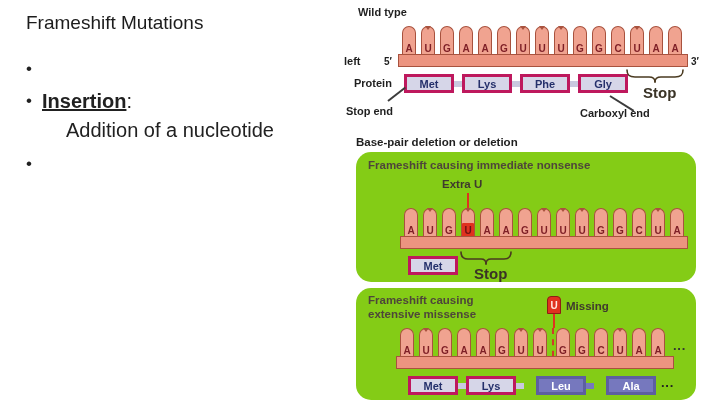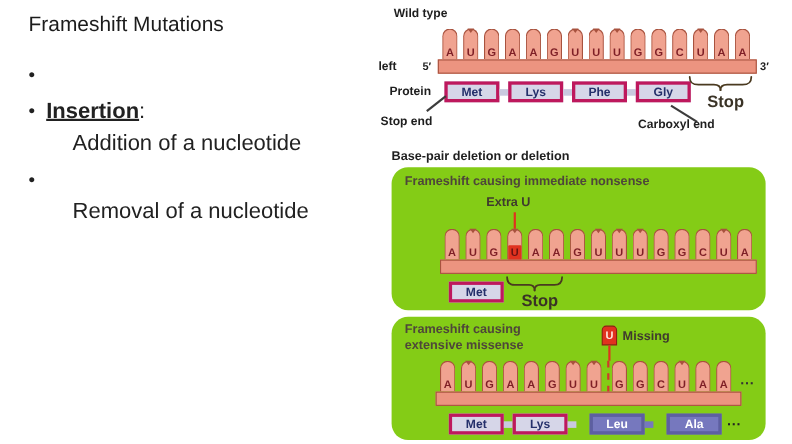--- a/index.html
+++ b/index.html
@@ -72,21 +72,20 @@
         <span class="bullet-dot">•</span>
       </div>
       <div class="bullet-row" style="margin-bottom:0;">
         <span class="bullet-dot">•</span>
         <span class="bullet-text"><span class="term">Insertion</span><span>:</span></span>
       </div>
       <div class="sub-line">Addition of a nucleotide</div>
       <div class="bullet-row" style="margin-bottom:0;">
         <span class="bullet-dot">•</span>
       </div>
-      <div class="sub-line">Removal of a nucleotide</div>
     </div>
   </div>
 
   <div class="diagram">
 
     <div class="dlabel" style="left:16px;top:6px;">Wild type</div>
     <div class="strand" id="wt-strand" style="left:60px;top:26px;">
         <div class="tooth">
           <span class="nl">A</span>
         </div>

